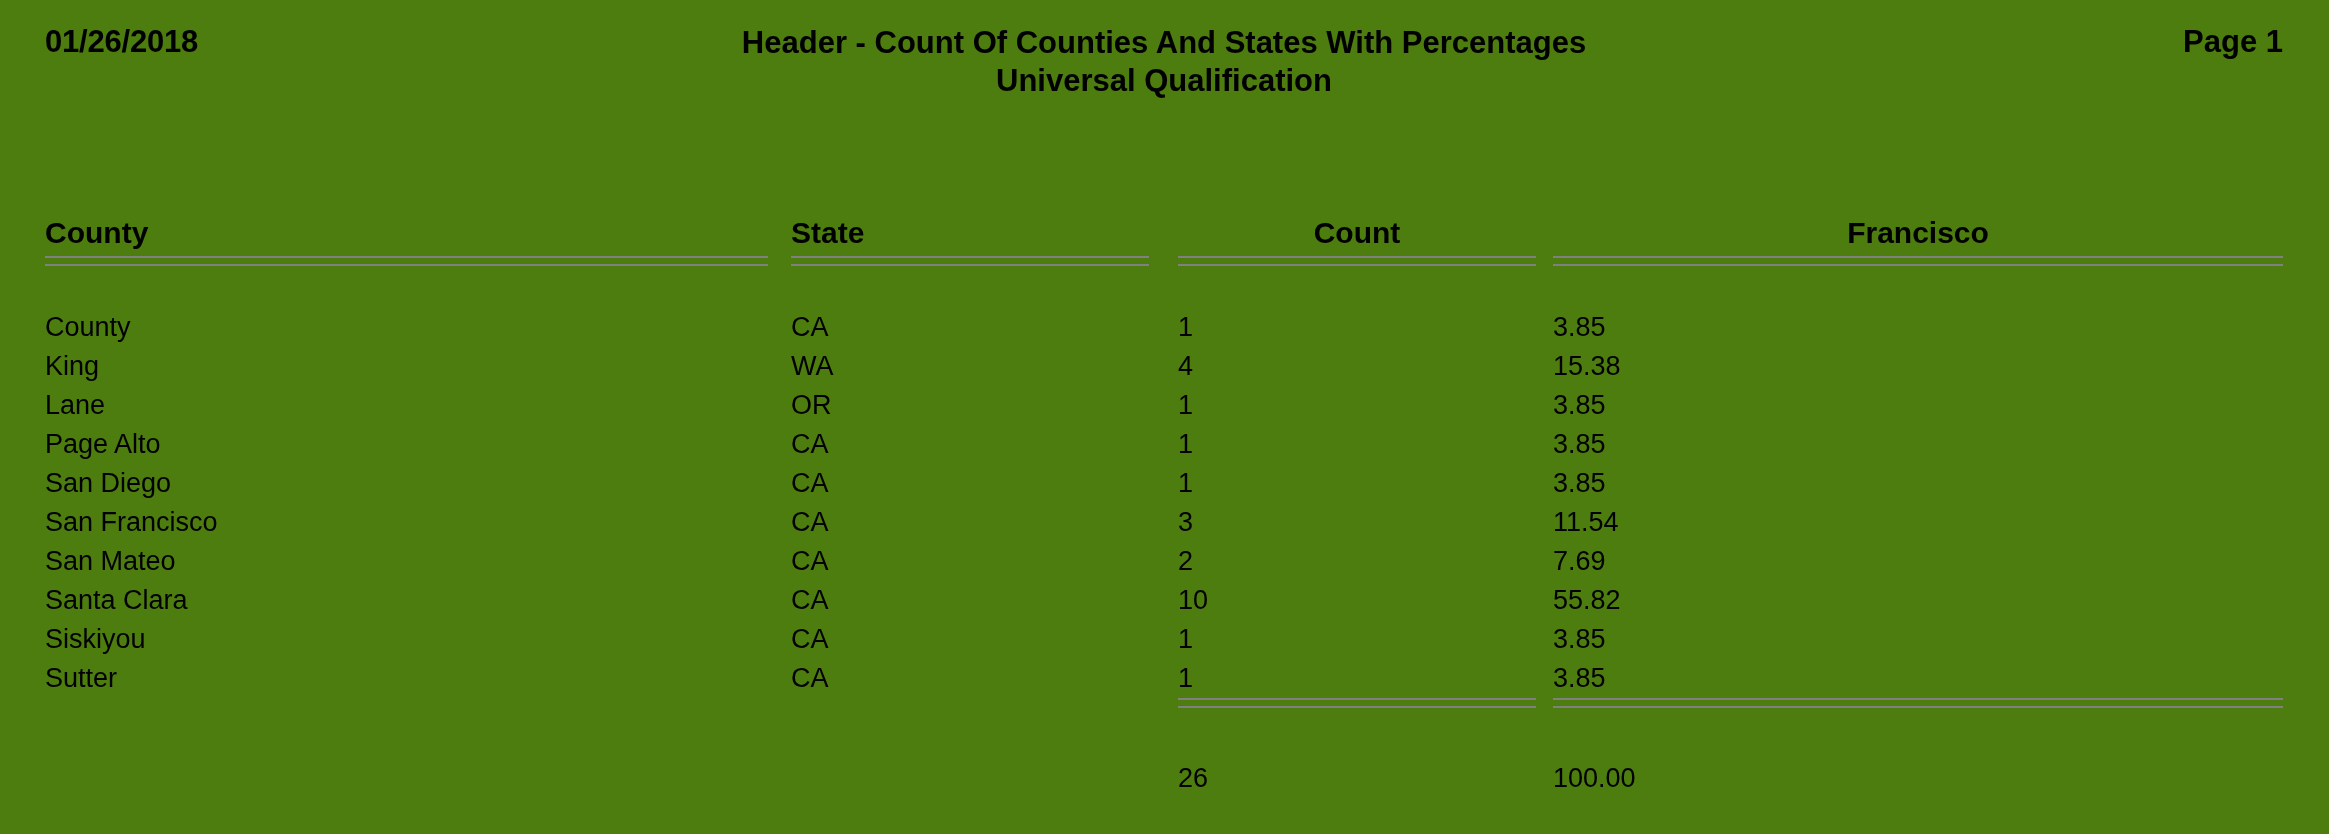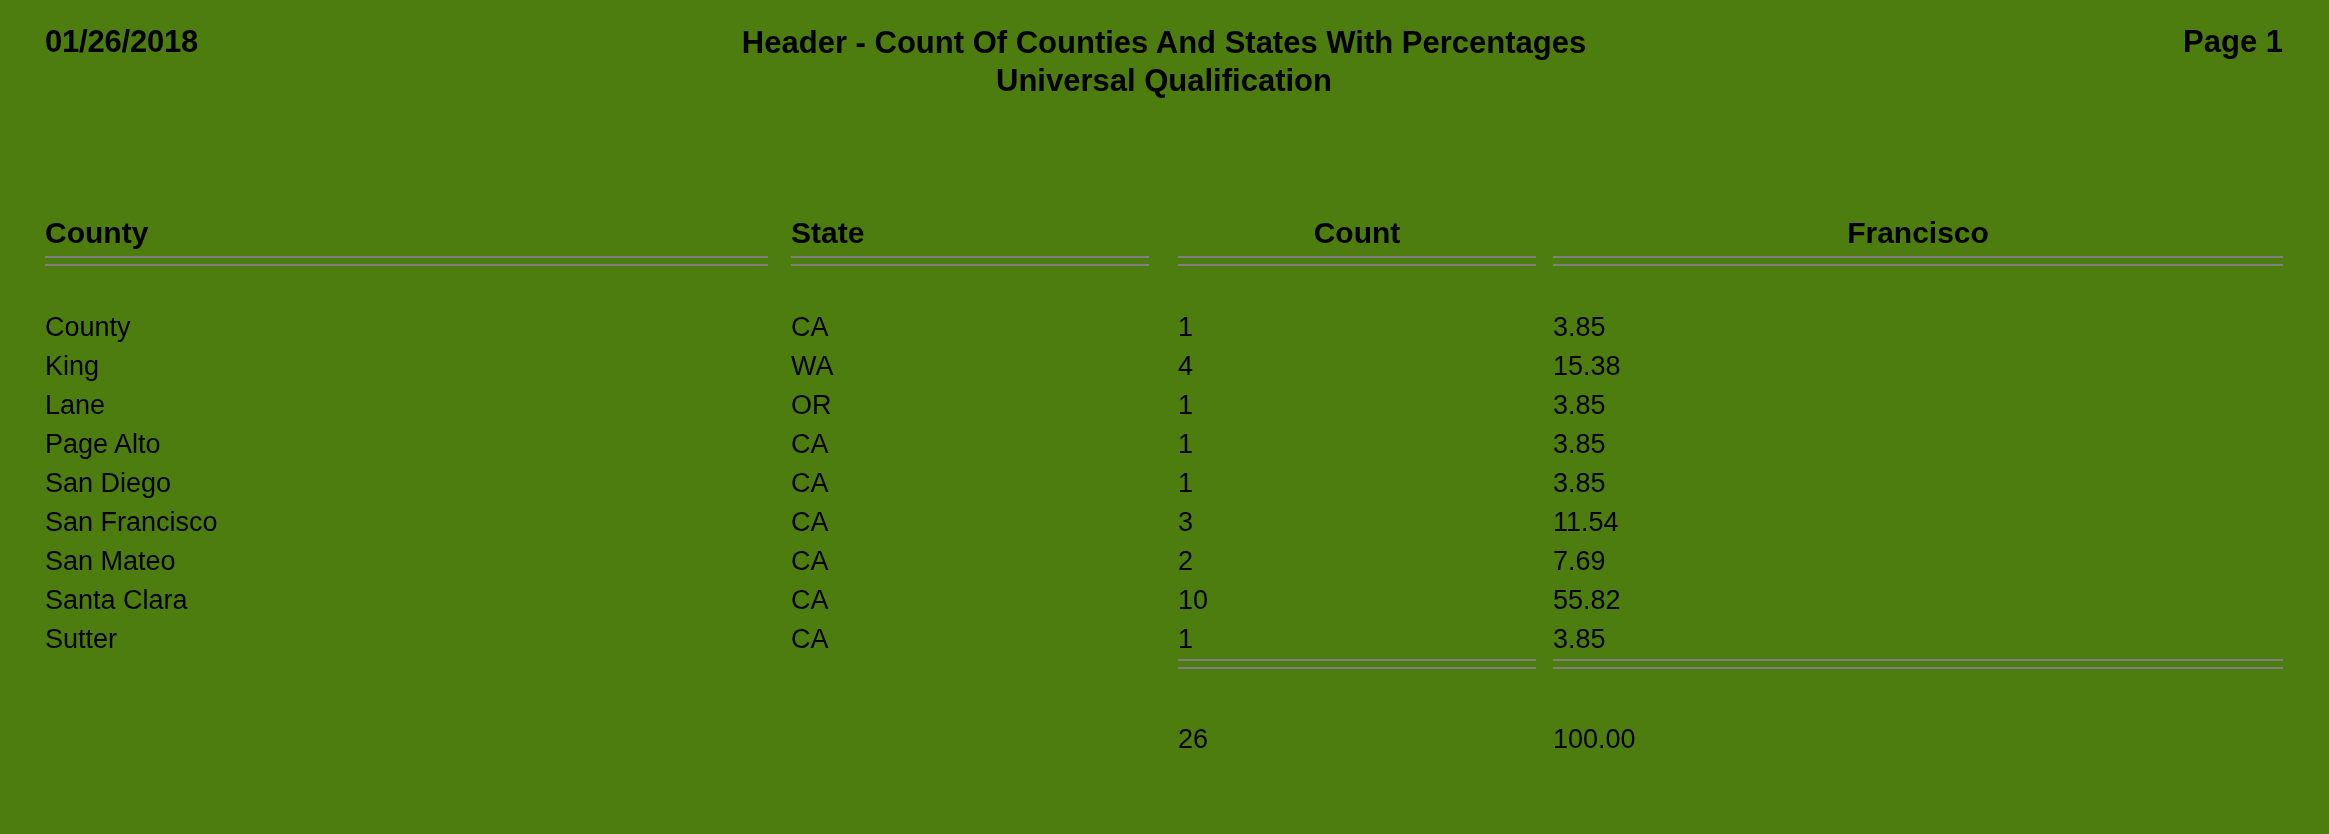--- a/index.html
+++ b/index.html
@@ -252,20 +252,29 @@
         <tr>
           <td class="al-left">Santa Clara</td>
           <td></td>
           <td class="al-left">CA</td>
           <td></td>
           <td class="al-right">10</td>
           <td></td>
           <td class="al-right">55.82</td>
         </tr>
         <tr>
+          <td class="al-left">Siskiyou</td>
+          <td></td>
+          <td class="al-left">CA</td>
+          <td></td>
+          <td class="al-right">1</td>
+          <td></td>
+          <td class="al-right">3.85</td>
+        </tr>
+        <tr>
           <td class="al-left">Sutter</td>
           <td></td>
           <td class="al-left">CA</td>
           <td></td>
           <td class="al-right">1</td>
           <td></td>
           <td class="al-right">3.85</td>
         </tr>
       </tbody>
 

